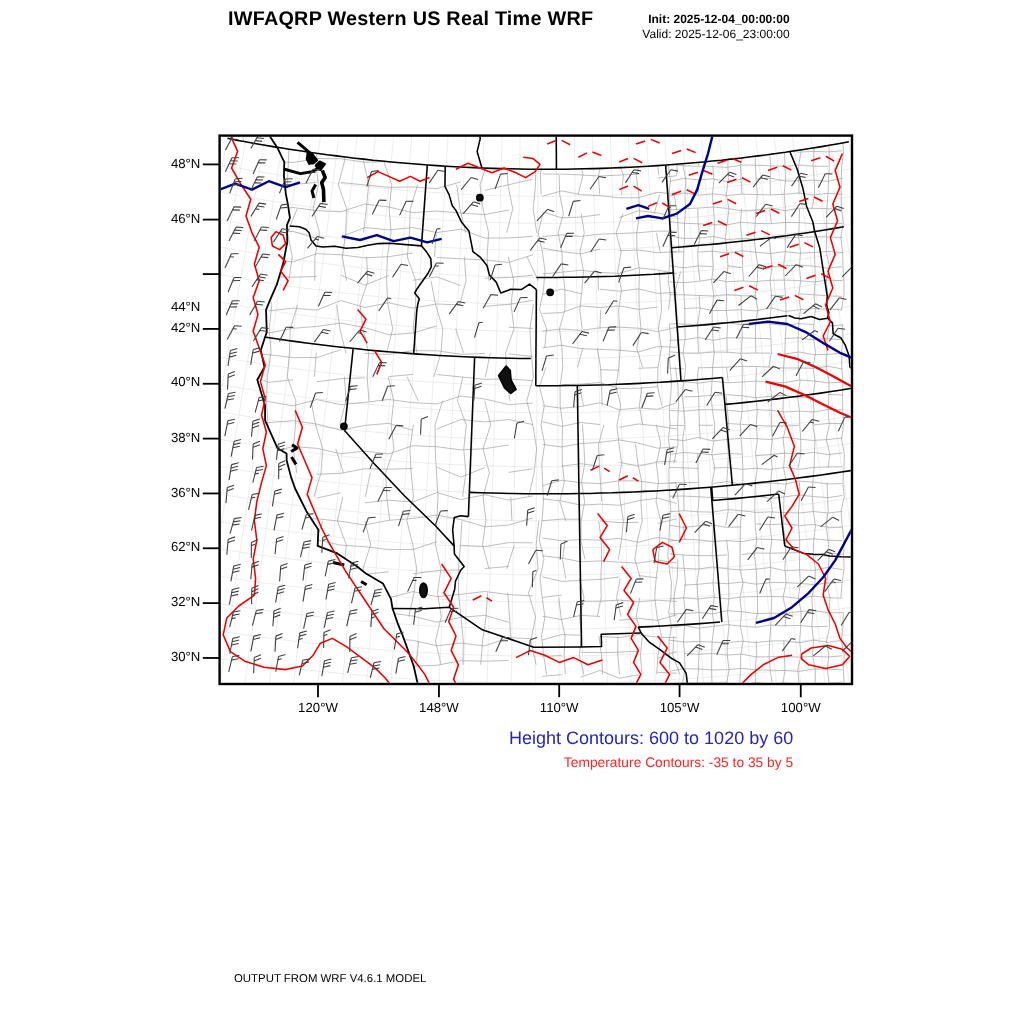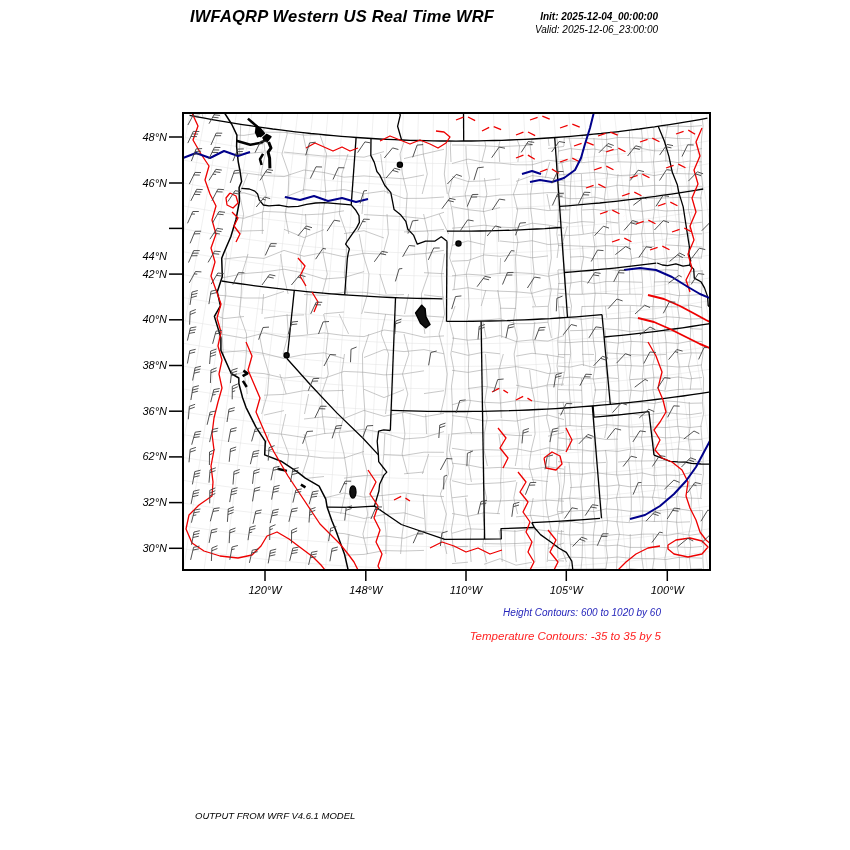--- a/index.html
+++ b/index.html
@@ -1,24 +1,24 @@
 <!DOCTYPE html>
 <html><head>
 <meta charset="utf-8">
 <style>
   html,body{margin:0;padding:0;background:#fff;}
   .page{position:relative;width:802px;height:850px;background:#ffffff;overflow:hidden;
-        font-family:"Liberation Sans", sans-serif;color:#000;font-style:italic;}
+        font-family:"Liberation Sans", sans-serif;color:#000;}
   .abs{position:absolute;}
   .title{left:190px;top:7px;font-size:16.5px;font-weight:bold;letter-spacing:.2px;white-space:nowrap;}
   .initline{top:11px;right:144px;font-size:10px;font-weight:bold;text-align:right;white-space:nowrap;}
   .validline{top:24px;right:144px;font-size:10px;font-weight:normal;text-align:left;white-space:nowrap;}
   .legend{left:195px;top:62px;font-size:9.5px;line-height:13.5px;white-space:pre;}
   .legend div{white-space:pre;}
-  .hnote{top:607px;right:141px;font-size:10px;white-space:nowrap;}
+  .hnote{top:607px;right:141px;font-size:15px;white-space:nowrap;}
   .tnote{top:630px;right:141px;font-size:11.5px;white-space:nowrap;}
   .f1{left:195px;top:810px;font-size:9.5px;white-space:nowrap;}
   .f2{left:195px;top:823px;font-size:9.5px;white-space:nowrap;}
   .lat-lab{position:absolute;left:105px;width:62px;text-align:right;font-size:11px;}
   .lon-lab{position:absolute;top:584px;width:64px;text-align:center;font-size:11px;}
   svg{position:absolute;left:0;top:0;}
 </style>
 </head>
 <body>
 

